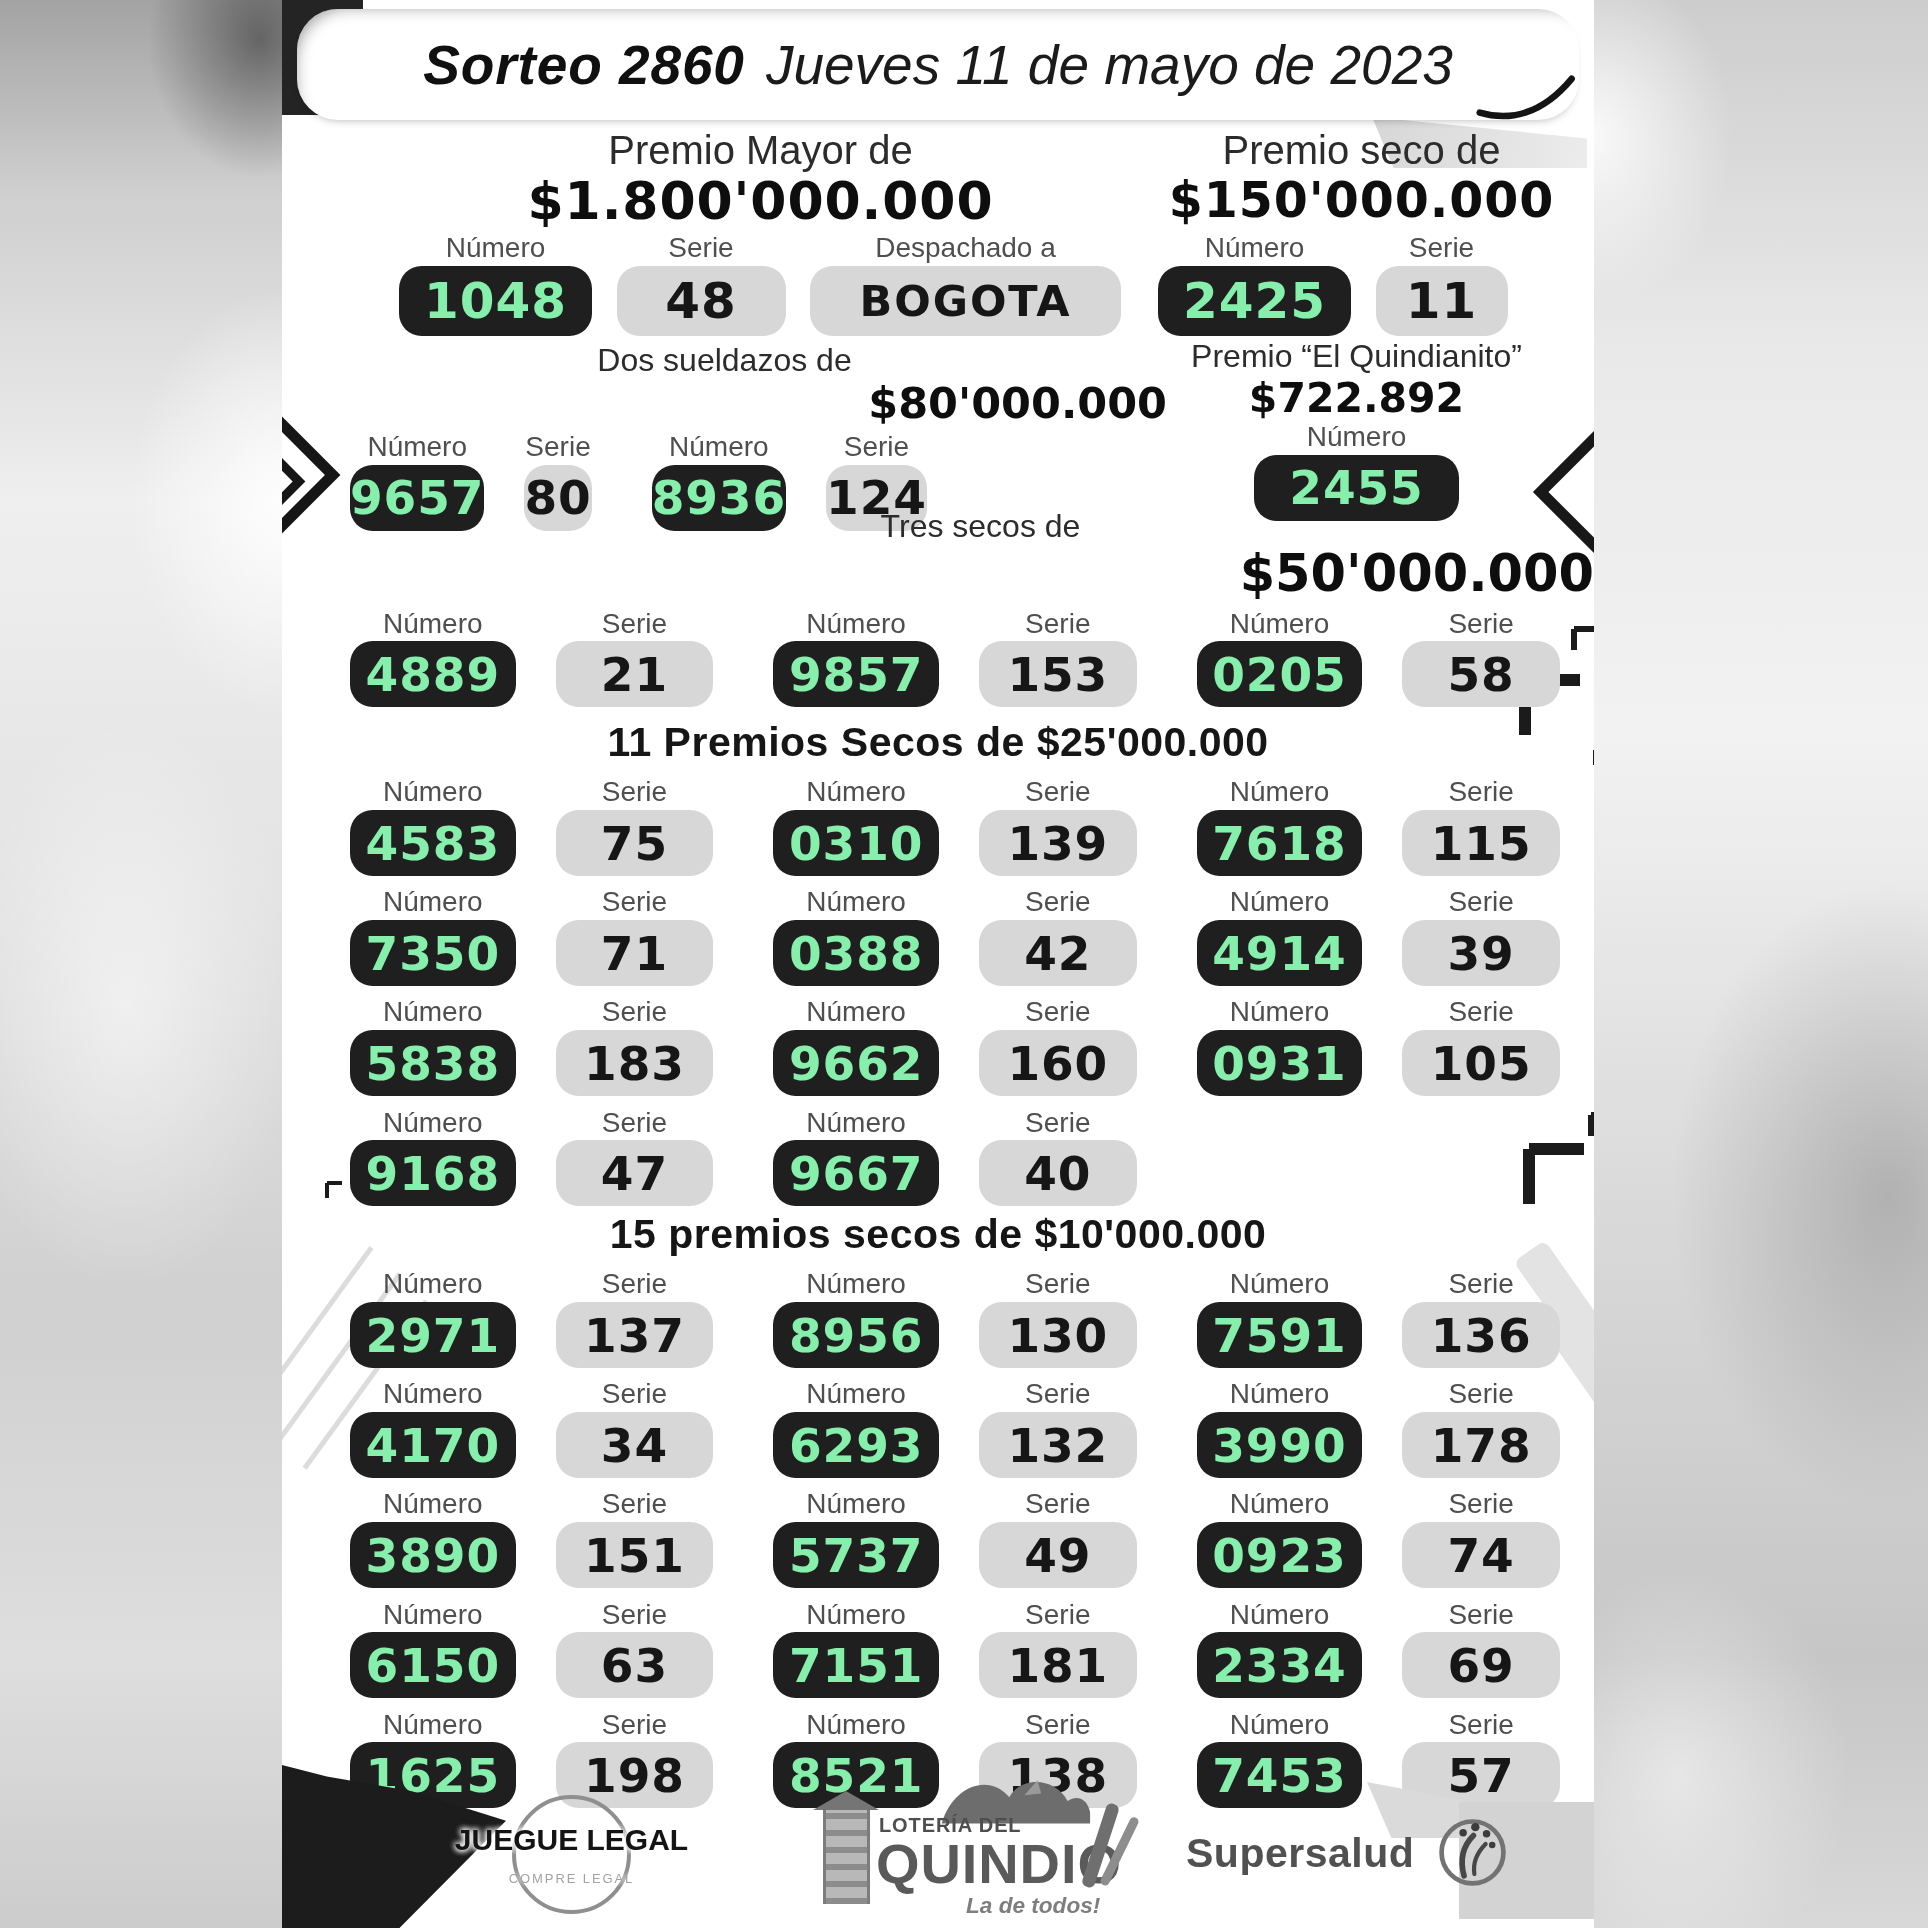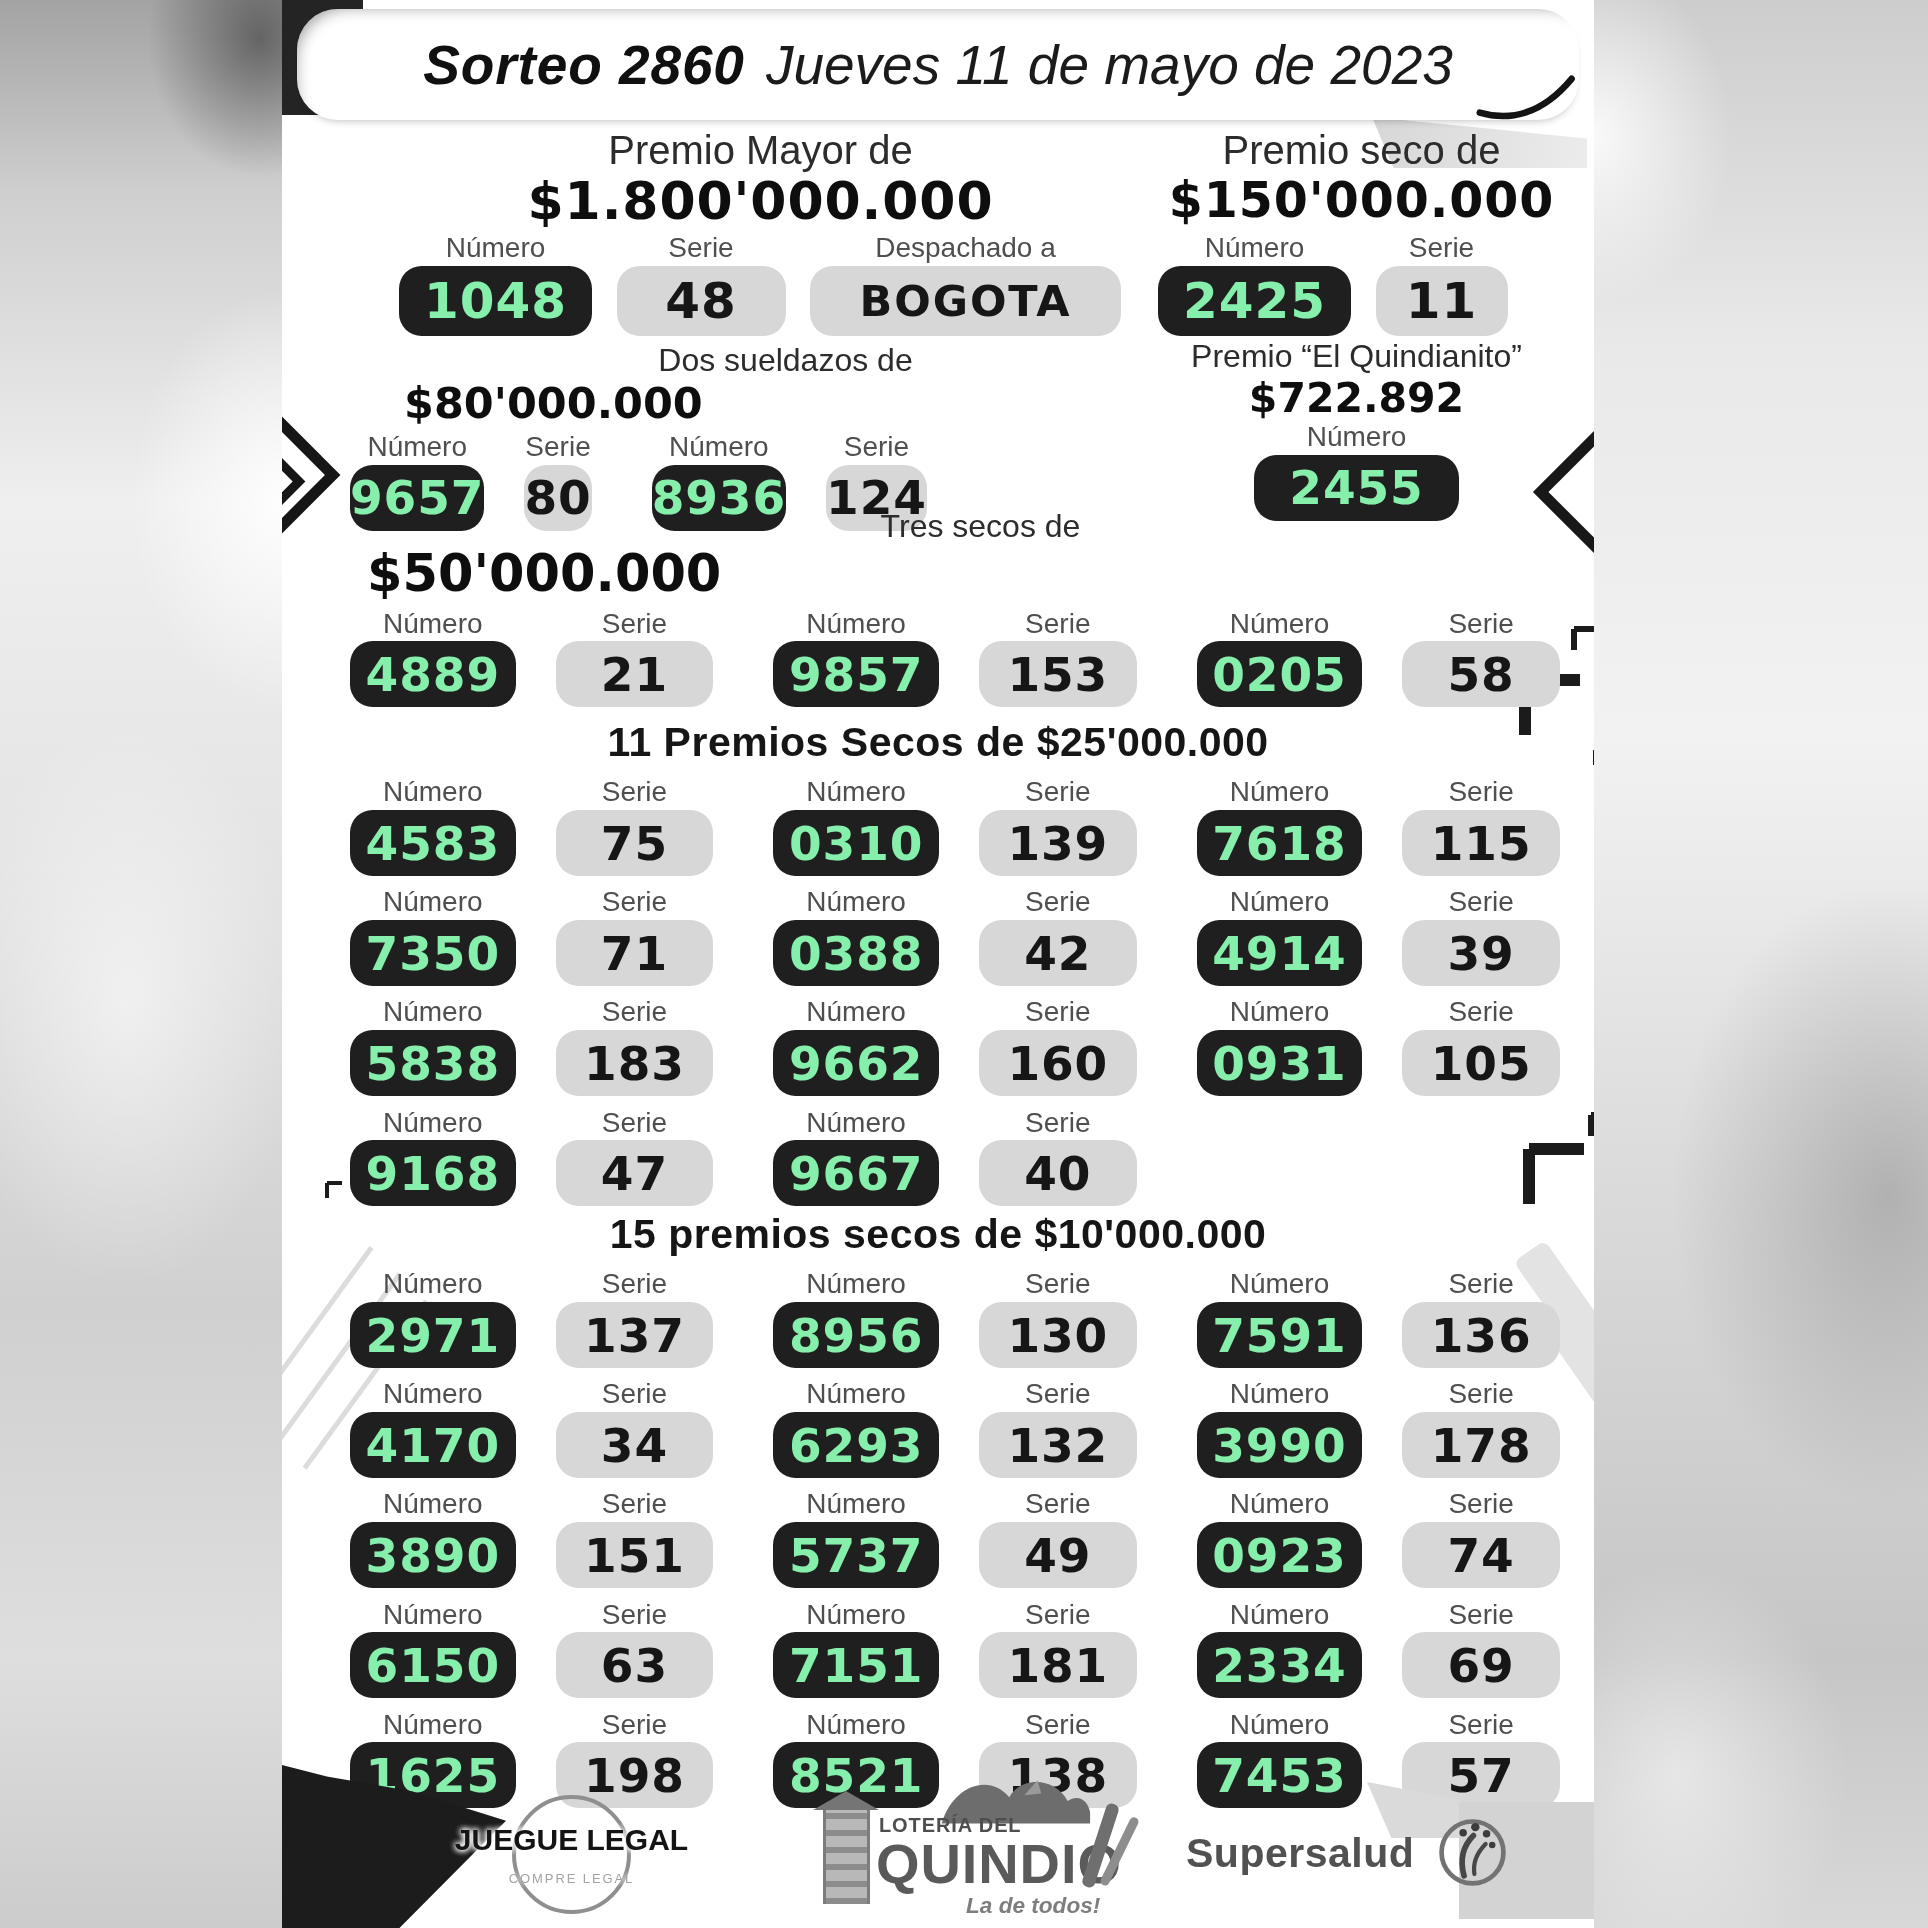--- a/index.html
+++ b/index.html
@@ -61,22 +61,22 @@
   .w-num{width:193px;flex:none}
   .w-serie{width:169px;flex:none}
   .w-serie-sm{width:132px;flex:none}
   .w-desp{width:311px;flex:none}
   .pill.big{height:70px;font-size:50px}
   .pill.city{font-size:43px;letter-spacing:1.9px}
 
   
   .sueldazos{position:absolute;left:0;top:341px;width:885px;z-index:2}
   .mini-h{font-size:32px;font-weight:500;color:#2c2c2c;text-align:center;line-height:38px}
-  .mini-amt{font-family:"DejaVu Sans",sans-serif;font-size:43px;font-weight:800;color:#0e0e0e;text-align:left;line-height:49px}
-  .sueldazos .mini-h,.sueldazos .mini-amt{padding-left:122px}
+  .mini-amt{font-family:"DejaVu Sans",sans-serif;font-size:43px;font-weight:800;color:#0e0e0e;text-align:right;line-height:49px}
+  .sueldazos .mini-h,.sueldazos .mini-amt{}
   .quindianito{position:absolute;left:871px;top:337px;width:407px;z-index:2;text-align:center}
   .q-amt{font-family:"DejaVu Sans",sans-serif;font-size:41px;font-weight:800;color:#0e0e0e;line-height:47px}
   .q-pill{width:205px;margin:2.8px auto 0}
 
   
   .tres{top:507px}
   .tres .mini-h,.tres .mini-amt{padding-left:85px}
   .tres .mini-amt{font-size:51px;line-height:58px}
 
   .sec25{top:719px}

